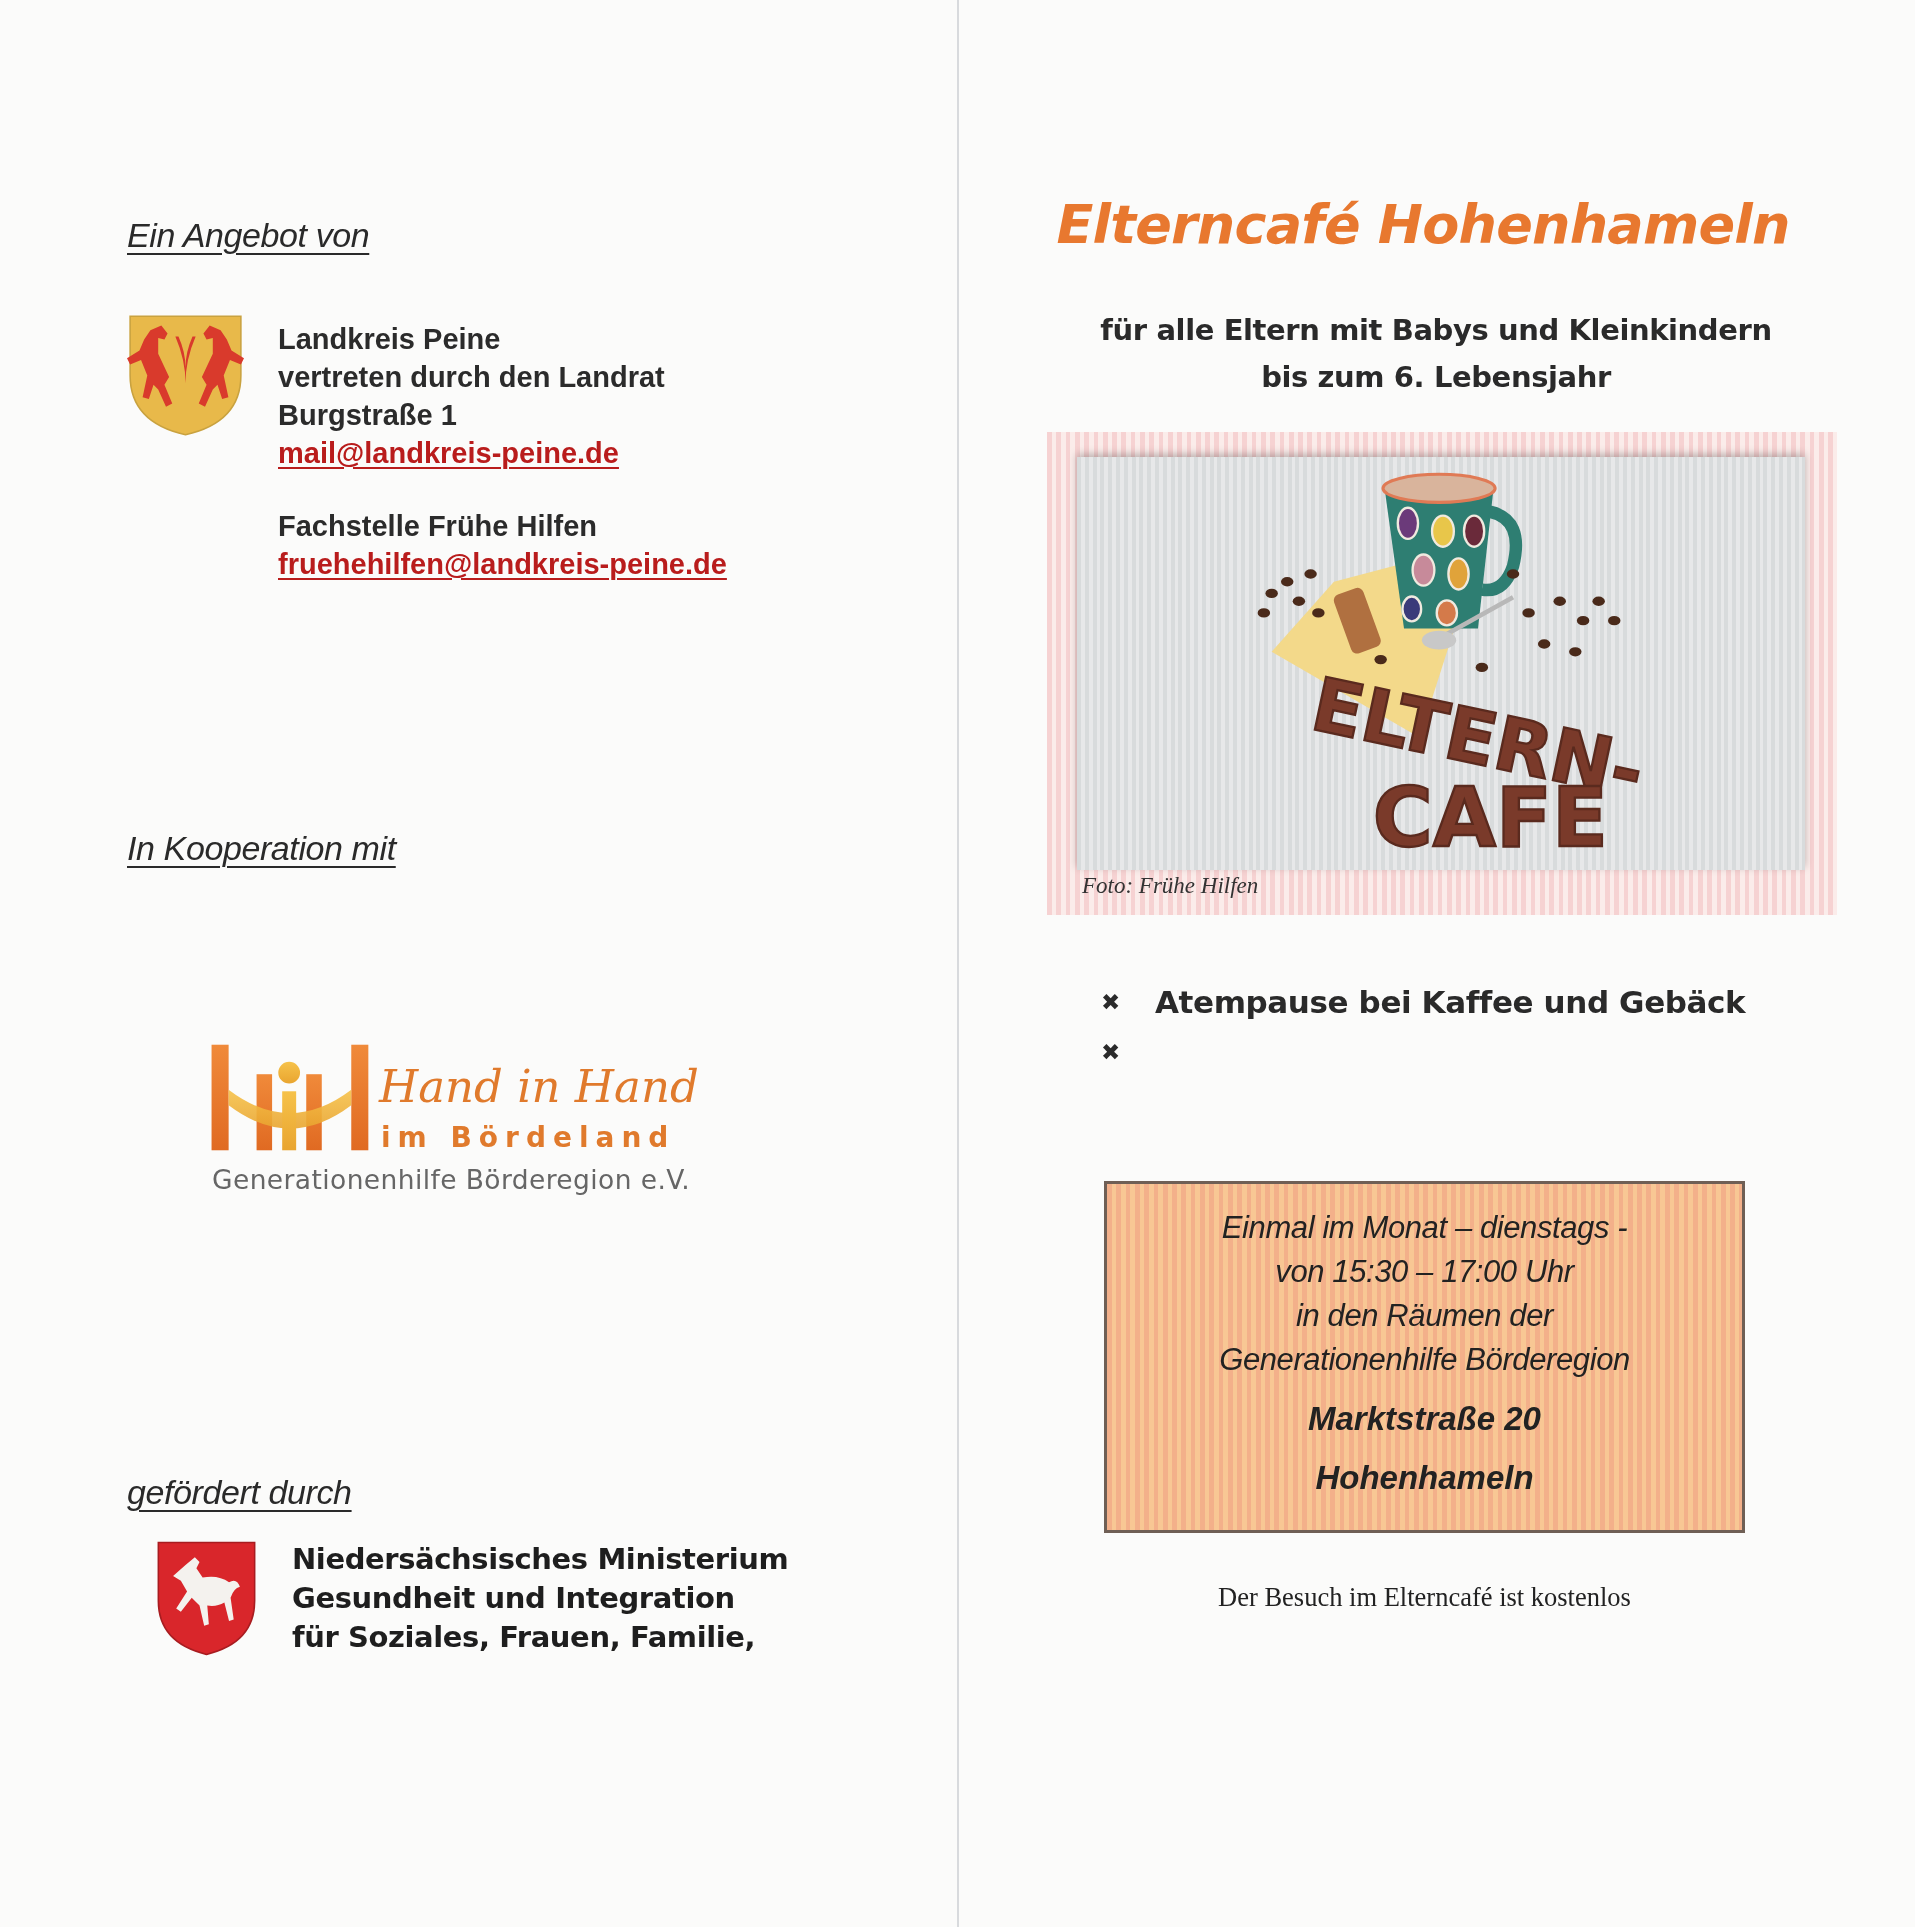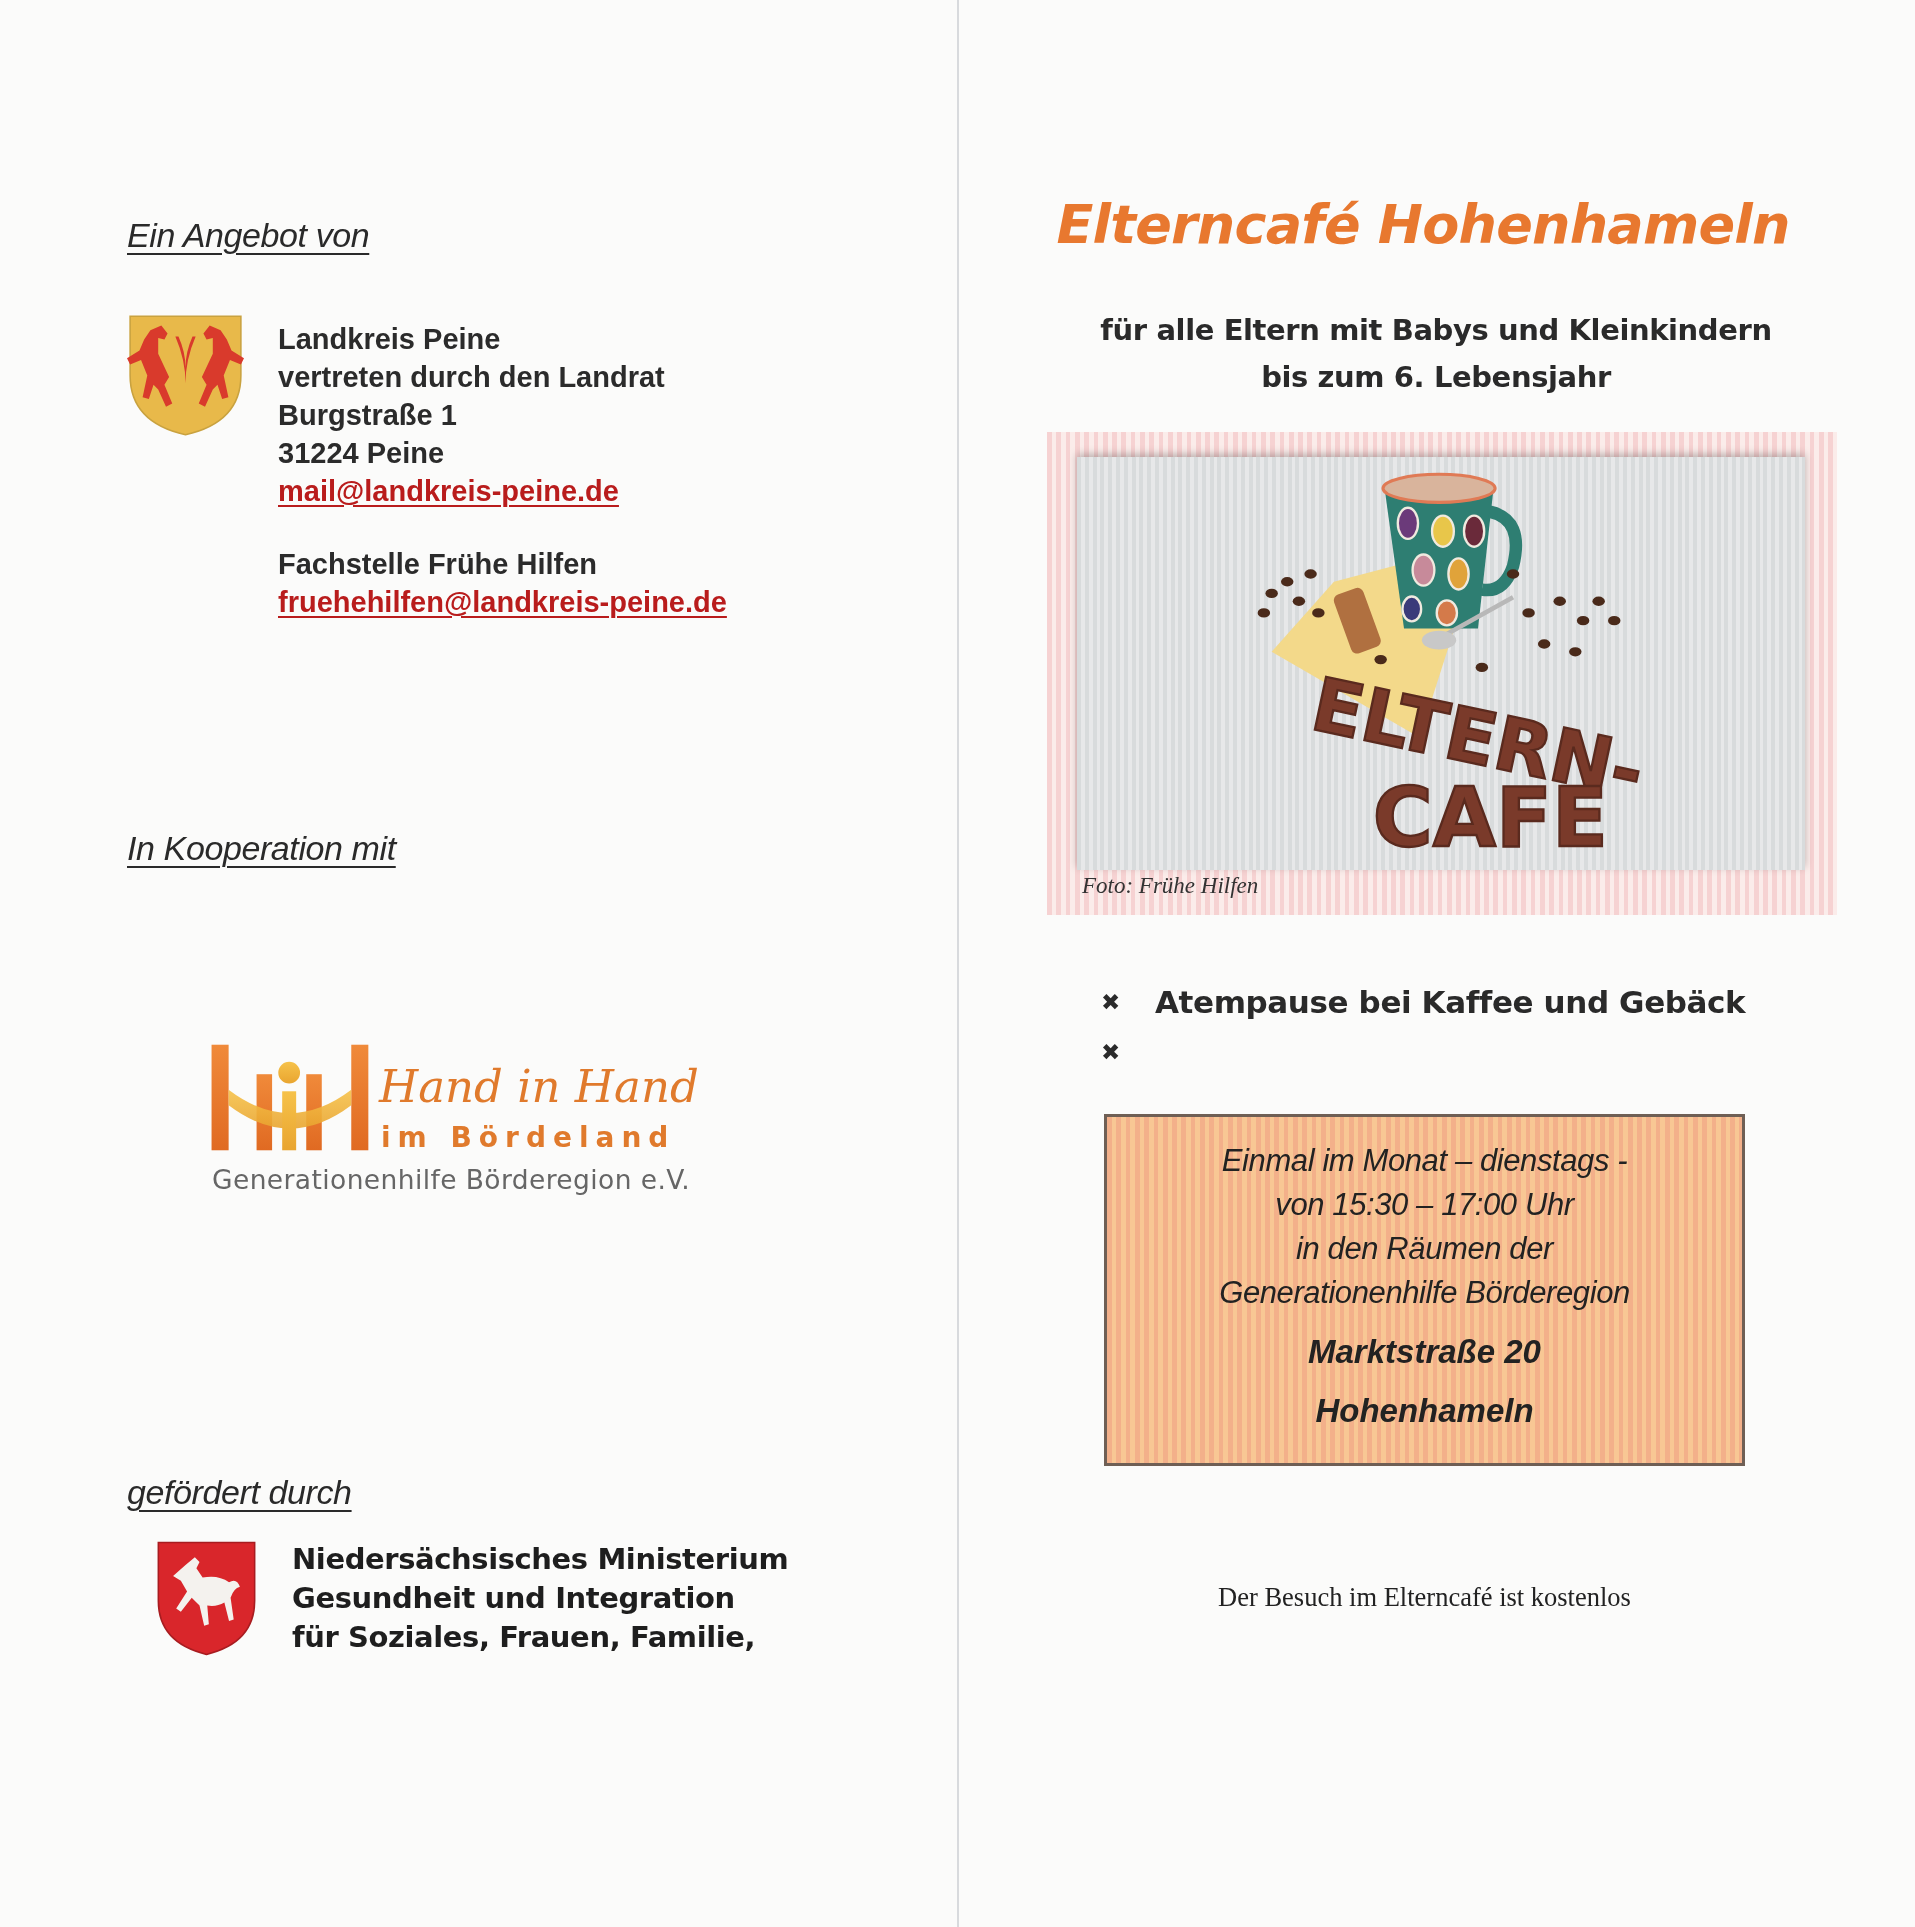--- a/index.html
+++ b/index.html
@@ -66,21 +66,20 @@
       <path d="M120 22 l-14 -6 l-8 10 l4 8 l8 -2 l0 20 l-14 30 l6 10 l-10 24 l8 4 l10 -22 l6 -6 l6 18 l8 -2 l-6 -28 l8 -20 l14 6 l4 -8 l-16 -10 l-6 -14 z"></path>
       <path d="M62 30 q13 30 13 60 q0 -30 13 -60 l-4 0 q-9 20 -9 40 q0 -20 -9 -40 z"></path>
     </g>
   </svg>
 </div>
 
 <div class="abs addr" style="left:278px; top:308px;">
   <div>Landkreis Peine</div>
   <div>vertreten durch den Landrat</div>
   <div>Burgstraße 1</div>
-  <div>31224 Peine</div>
   <a class="link">mail@landkreis-peine.de</a>
   <div style="height:35px"></div>
   <div>Fachstelle Frühe Hilfen</div>
   <a class="link">fruehehilfen@landkreis-peine.de</a>
 </div>
 
 <div class="abs heading" style="left:127px; top:829px;">In Kooperation mit</div>
 
 <div class="abs" style="left:210px; top:1043px; width:163px; height:109px;">
   <svg width="163" height="109" viewBox="0 0 210 140">
@@ -182,21 +181,21 @@
 <div class="abs" style="left:1101px; top:977px;">
   <div class="bullet-row" style="height:50px;">
     <span class="bullet-x">✖</span>
     <span>Atempause bei Kaffee und Gebäck</span>
   </div>
   <div class="bullet-row" style="height:50px;">
     <span class="bullet-x">✖</span>
   </div>
 </div>
 
-<div class="abs info-box" style="left:1104px; top:1114px; width:641px; height:352px; padding-top:22px;">
+<div class="abs info-box" style="left:1104px; top:1181px; width:641px; height:352px; padding-top:22px;">
   <div class="it">Einmal im Monat – dienstags -</div>
   <div class="it">von 15:30 – 17:00 Uhr</div>
   <div class="it">in den Räumen der</div>
   <div class="it">Generationenhilfe Börderegion</div>
   <div class="bi" style="margin-top:17px;">Marktstraße 20</div>
   <div class="bi" style="margin-top:20px;">Hohenhameln</div>
 </div>
 
 <div class="abs free" style="left:1104px; top:1582px; width:641px; text-align:center;">Der Besuch im Elterncafé ist kostenlos</div>
 

